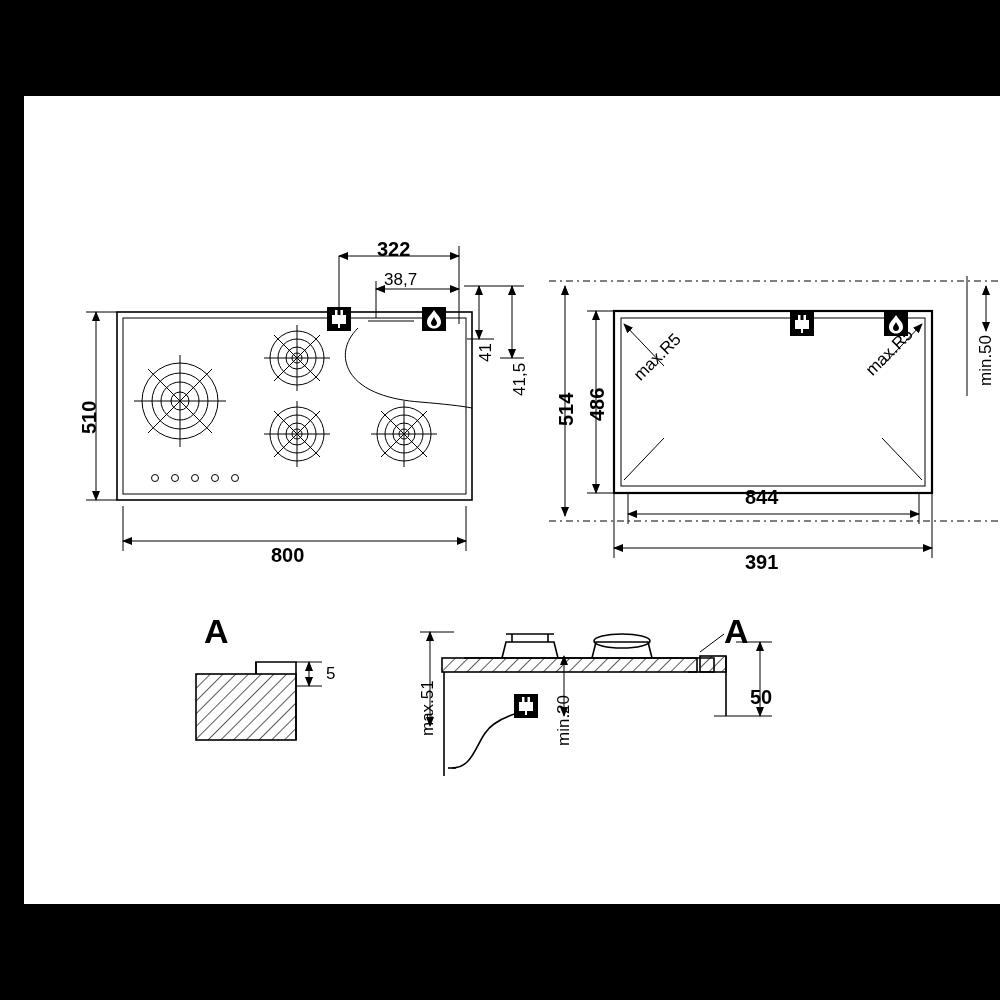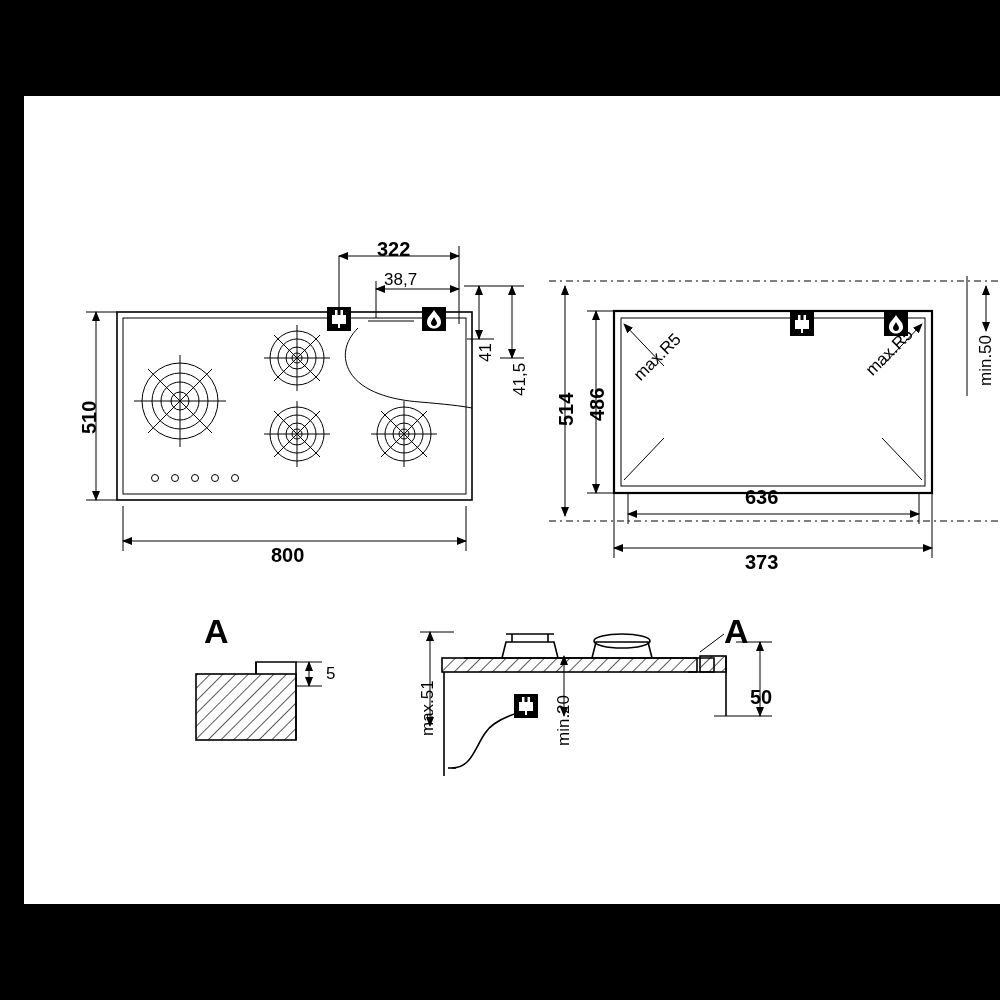--- a/index.html
+++ b/index.html
@@ -218,22 +218,22 @@
   <div class="lbl big" style="left:353px;top:142px;">322</div>
   <div class="lbl med" style="left:360px;top:174px;">38,7</div>
   <div class="lbl med rot90" style="left:452px;top:266px;">41</div>
   <div class="lbl med rot90" style="left:486px;top:300px;">41,5</div>
   <div class="lbl big rot90" style="left:54px;top:338px;">510</div>
   <div class="lbl big" style="left:247px;top:448px;">800</div>
 
   <div class="lbl big rot90" style="left:531px;top:330px;">514</div>
   <div class="lbl big rot90" style="left:562px;top:325px;">486</div>
   <div class="lbl med rot90" style="left:952px;top:290px;">min.50</div>
-  <div class="lbl big" style="left:721px;top:390px;">636</div>
-  <div class="lbl big" style="left:721px;top:455px;">373</div>
+  <div class="lbl big" style="left:721px;top:390px;">844</div>
+  <div class="lbl big" style="left:721px;top:455px;">391</div>
   <div class="lbl med rotneg" style="left:606px;top:275px;">max.R5</div>
   <div class="lbl med rotneg" style="left:838px;top:270px;">max.R5</div>
 
   <div class="lbl" style="left:180px;top:516px;font-size:34px;font-weight:700;">A</div>
   <div class="lbl med" style="left:302px;top:568px;">5</div>
 
   <div class="lbl" style="left:700px;top:516px;font-size:34px;font-weight:700;">A</div>
   <div class="lbl med rot90" style="left:394px;top:640px;">max.51</div>
   <div class="lbl med rot90" style="left:530px;top:650px;">min.20</div>
   <div class="lbl big" style="left:726px;top:590px;">50</div>

